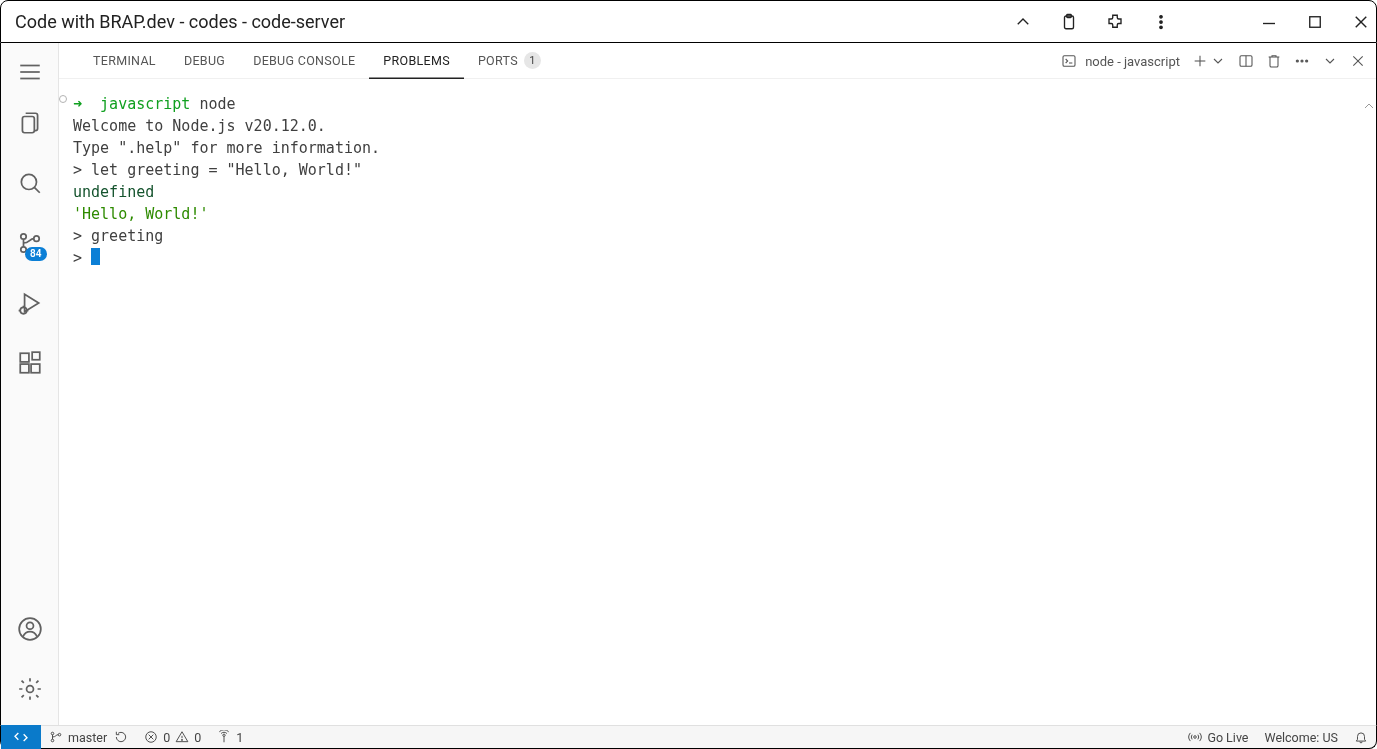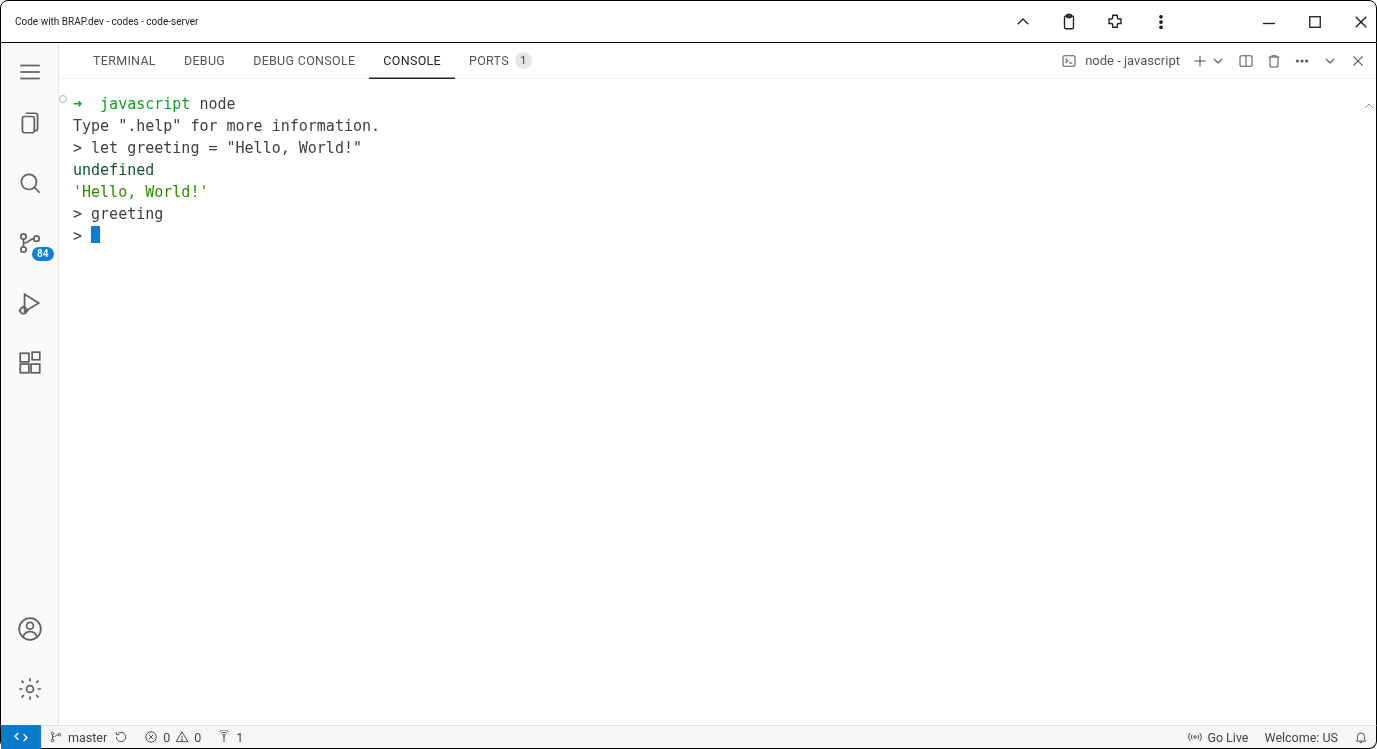--- a/index.html
+++ b/index.html
@@ -7,21 +7,21 @@
   body {
     font-family: -apple-system, BlinkMacSystemFont, "Segoe UI", Roboto, sans-serif;
     background: #ffffff; color: #333333;
     display: flex; flex-direction: column;
   }
 
   
   .titlebar {
     height: 43px; display: flex; align-items: center;
     border: 1px solid #000; border-radius: 8px 8px 0 0;
-    padding: 0 6px 0 14px; font-size: 10px;
+    padding: 0 6px 0 14px; font-size: 18px;
     background: #fff;
   }
   .titlebar .title { flex: 1; color: #222; }
   .tb-icons { display: flex; align-items: center; gap: 28px; }
   .tb-icons .big-gap { width: 34px; display: inline-block; }
   .tb-icon { width: 18px; height: 18px; display:flex; align-items:center; justify-content:center; color:#222; cursor:pointer; }
   .tb-icon svg { width: 18px; height: 18px; stroke: currentColor; fill: none; stroke-width: 1.8; }
 
   
   .main { flex: 1; display: flex; min-height: 0; border-left:1px solid #000; border-right:1px solid #000; }
@@ -33,39 +33,39 @@
     padding-top: 8px;
   }
   .ab-top { flex: 1; display:flex; flex-direction:column; align-items:center; gap:0; }
   .ab-btn {
     width: 58px; height: 60px; display:flex; align-items:center; justify-content:center;
     color: #616161; position: relative; cursor:pointer;
   }
   .ab-btn.menu { height: 42px; }
   .ab-btn svg { width: 26px; height: 26px; stroke: currentColor; fill: none; stroke-width: 1.6; }
   .ab-badge {
-    position:absolute; right:5px; bottom:12px;
+    position:absolute; right:12px; bottom:12px;
     background:#0b7fd6; color:#fff; font-size:10px; font-weight:600;
     border-radius:8px; padding:1px 5px; line-height:12px;
   }
   .ab-bottom { display:flex; flex-direction:column; align-items:center; padding-bottom:6px; }
 
   
   .panel { flex:1; display:flex; flex-direction:column; background:#fff; min-width:0; }
   .panel-tabs {
     display:flex; align-items:center; height:36px;
     padding: 0 10px 0 20px; font-size:12.5px; color:#555;
     border-bottom: 1px solid #f0f0f0;
   }
   .panel-tabs .tab { padding: 0 14px; height:36px; display:flex; align-items:center; cursor:pointer; gap:6px; letter-spacing:.3px; }
   .panel-tabs .tab.active { color:#222; box-shadow: inset 0 -1.5px 0 #222; }
   .tab-badge { background:#e6e6e6; color:#444; border-radius:50%; width:17px; height:17px; font-size:11px; display:inline-flex; align-items:center; justify-content:center; }
   .panel-tabs .spacer { flex:1; }
   .term-head { display:flex; align-items:center; gap:12px; color:#555; }
-  .term-head .tname { display:flex; align-items:center; gap:8px; font-size: 13px; }
+  .term-head .tname { display:flex; align-items:flex-end; gap:8px; font-size: 13px; }
   .th-icon { width:16px; height:16px; display:flex; align-items:center; justify-content:center; cursor:pointer;}
   .th-icon svg { width:16px; height:16px; stroke:currentColor; fill:none; stroke-width:1.6; }
   .th-plus { display:flex; align-items:center; gap:2px; }
 
   
   .terminal {
     flex:1; overflow:auto; padding: 14px 10px 10px 14px;
     font-family: "Menlo","Consolas","DejaVu Sans Mono",monospace;
     font-size: 15px; line-height: 22px; color:#404040;
     position:relative;
@@ -210,21 +210,21 @@
           </svg>
       </div>
     </div>
   </div>
 
   <div class="panel">
     <div class="panel-tabs">
       <div class="tab">TERMINAL</div>
       <div class="tab">DEBUG</div>
       <div class="tab">DEBUG CONSOLE</div>
-      <div class="tab active">CONSOLE</div>
+      <div class="tab active">PROBLEMS</div>
       <div class="tab">
         <span>PORTS</span>
         <span class="tab-badge">1</span>
       </div>
       <div class="spacer"></div>
       <div class="term-head">
         <div class="tname">
           <span class="th-icon">
             <svg viewBox="0 0 24 24">
                 <rect x="3" y="4" width="18" height="16" rx="2"></rect>
@@ -277,20 +277,21 @@
               <line x1="5" y1="5" x2="19" y2="19"></line>
               <line x1="19" y1="5" x2="5" y2="19"></line>
             </svg>
         </span>
       </div>
     </div>
 
     <div class="terminal">
       <span class="dotmark"></span>
       <div class="tl"><span class="arrow">➜  </span><span class="promptname">javascript</span><span class="cmd"> node</span></div>
+      <div class="tl">Welcome to Node.js v20.12.0.</div>
       <div class="tl">Type ".help" for more information.</div>
       <div class="tl">&gt; let greeting = "Hello, World!"</div>
       <div class="tl dim">undefined</div>
       <div class="tl res-green">'Hello, World!'</div>
       <div class="tl">&gt; greeting</div>
       <div class="tl"><span>&gt; </span><span class="cursor"></span></div>
       <span class="mini-scroll">
         <svg viewBox="0 0 10 8">
             <path d="M1 7 L5 3 L9 7" stroke="#999" fill="none" stroke-width="1"></path>
           </svg>

